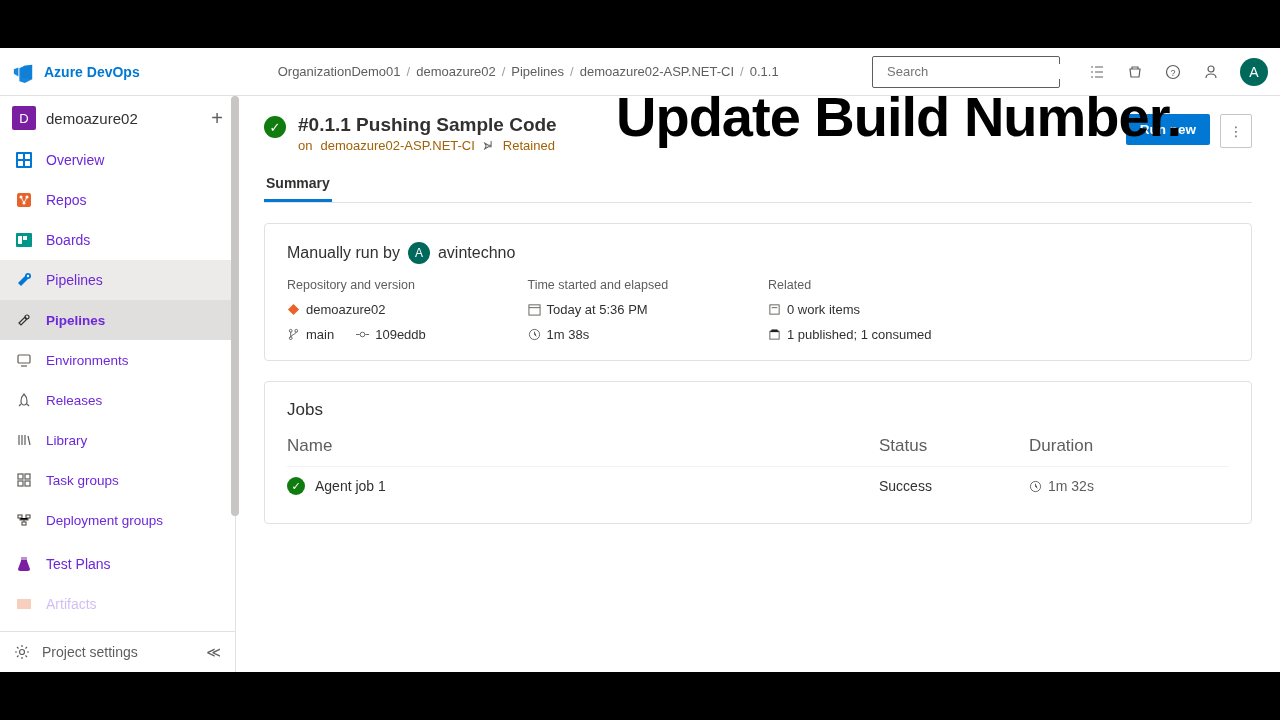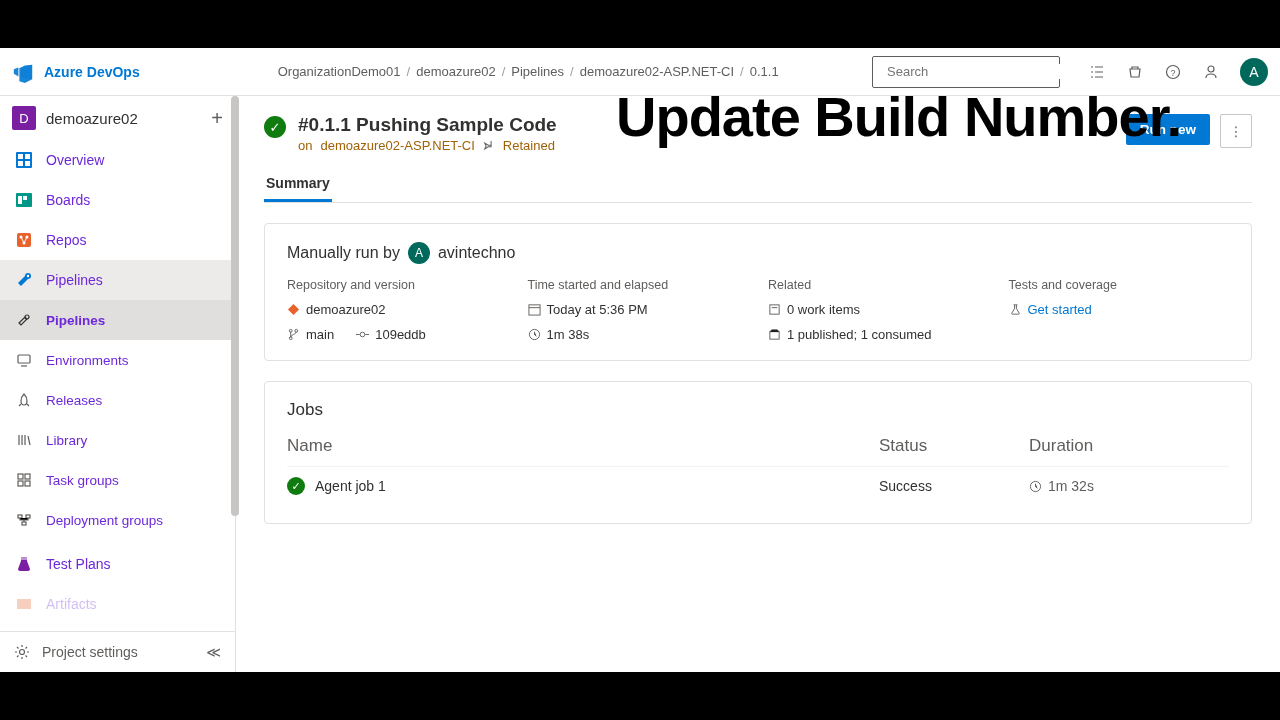--- a/index.html
+++ b/index.html
@@ -153,38 +153,38 @@
                 <rect x="10" y="3" width="5" height="5" fill="#fff"></rect>
                 <rect x="3" y="10" width="5" height="5" fill="#fff"></rect>
                 <rect x="10" y="10" width="5" height="5" fill="#fff"></rect>
               </svg>
             </span>
           <span>Overview</span>
         </div>
         <div class="nav-item">
           <span class="icon">
               <svg width="18" height="18" viewBox="0 0 18 18">
-                <rect x="1" y="2" width="16" height="14" rx="1" fill="#009688"></rect>
-                <rect x="3" y="5" width="4" height="8" fill="#fff"></rect>
-                <rect x="8" y="5" width="4" height="4" fill="#fff"></rect>
-              </svg>
-            </span>
-          <span>Boards</span>
-        </div>
-        <div class="nav-item">
-          <span class="icon">
-              <svg width="18" height="18" viewBox="0 0 18 18">
                 <rect x="2" y="2" width="14" height="14" rx="2" fill="#e8622c"></rect>
                 <circle cx="6" cy="6" r="1.5" fill="#fff"></circle>
                 <circle cx="12" cy="6" r="1.5" fill="#fff"></circle>
                 <circle cx="9" cy="12" r="1.5" fill="#fff"></circle>
                 <path stroke="#fff" stroke-width="1" d="M6 6l3 6M12 6l-3 6"></path>
               </svg>
             </span>
           <span>Repos</span>
+        </div>
+        <div class="nav-item">
+          <span class="icon">
+              <svg width="18" height="18" viewBox="0 0 18 18">
+                <rect x="1" y="2" width="16" height="14" rx="1" fill="#009688"></rect>
+                <rect x="3" y="5" width="4" height="8" fill="#fff"></rect>
+                <rect x="8" y="5" width="4" height="4" fill="#fff"></rect>
+              </svg>
+            </span>
+          <span>Boards</span>
         </div>
         <div class="nav-item active">
           <span class="icon">
               <svg width="18" height="18" viewBox="0 0 18 18">
                 <path fill="#0078d4" d="M3 12l7-7 3 3-7 7-3-3z"></path>
                 <circle cx="13" cy="5" r="3" fill="#0078d4"></circle>
                 <circle cx="13" cy="5" r="1.2" fill="#fff"></circle>
               </svg>
             </span>
           <span>Pipelines</span>
@@ -365,29 +365,20 @@
               <span>0 work items</span>
             </div>
             <div class="grid-val">
               <svg class="art-icon" viewBox="0 0 14 14">
                   <rect x="2" y="4" width="10" height="8" fill="none" stroke="#605e5c"></rect>
                   <path stroke="#605e5c" d="M2 4l2-2h6l2 2"></path>
                 </svg>
               <span>1 published; 1 consumed</span>
             </div>
           </div>
-          <div class="grid-col">
-            <div class="grid-label">Tests and coverage</div>
-            <div class="grid-val">
-              <svg class="flask-icon" viewBox="0 0 14 14">
-                  <path fill="none" stroke="#605e5c" d="M5 2h4M6 2v4l-3 5c0 1 0 1 1 1h6c1 0 1 0 1-1l-3-5V2"></path>
-                </svg>
-              <span class="link">Get started</span>
-            </div>
-          </div>
         </div>
       </div>
 
       <div class="card">
         <div class="jobs-title">Jobs</div>
         <div class="jobs-head">
           <div>Name</div>
           <div>Status</div>
           <div>Duration</div>
         </div>

